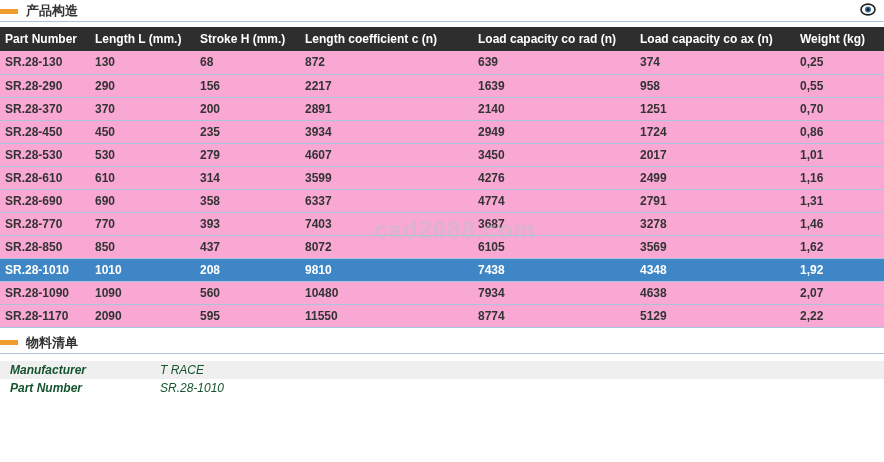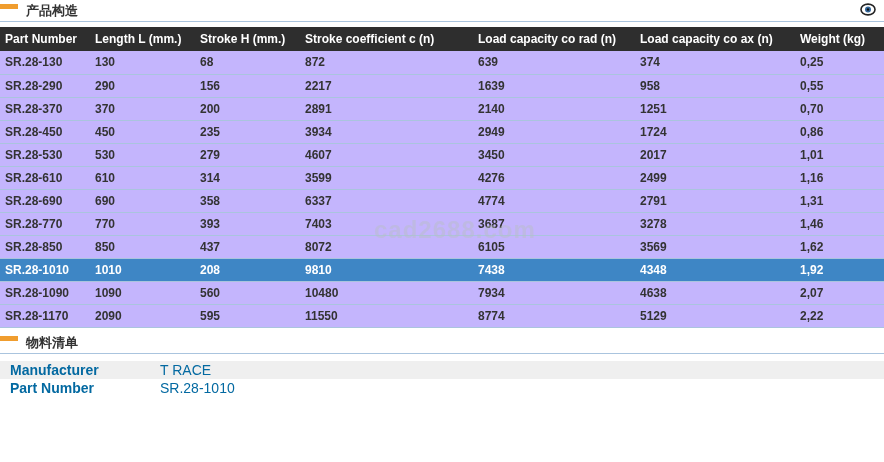--- a/index.html
+++ b/index.html
@@ -1,38 +1,38 @@
 <!DOCTYPE html>
 <html style="--header-bg: #2e2e2e; --highlight: #3e86c5; --accent-orange: #f09d2e; --row-border: #aac4de; --bom-row-bg: #efefef; --text: #333333;"><head>
 <meta charset="utf-8">
 <style>
   * { margin:0; padding:0; box-sizing:border-box; }
   html,body { width:884px; height:462px; overflow:hidden; background:#fff;
               font-family:"Liberation Sans", sans-serif; color:var(--text,#333); }
   body { position:relative; }
 
-  .section-head { display:flex; gap:8px;
+  .section-head { display:flex; align-items:center; gap:8px;
                   padding:4px 0 3px 0; border-bottom:1px solid var(--row-border,#a7c0d9); }
   .collapse-dash { width:18px; height:5px; background:var(--accent-orange,#f09d2e); display:inline-block; }
   .section-title { font-size:13px; font-weight:bold; color:#333; line-height:14px; }
 
   .eye { position:absolute; top:2px; right:8px; width:16px; height:13px; cursor:pointer; }
 
   table.parts { width:884px; border-collapse:collapse; table-layout:fixed; margin-top:5px; }
   table.parts th { background:var(--header-bg,#2e2e2e); color:#fff; font-size:12px; font-weight:bold;
                    text-align:left; height:24px; padding:0 0 0 5px; white-space:nowrap; overflow:hidden; }
   table.parts td { font-size:12px; font-weight:bold; color:#333; height:23px;
                    padding:0 0 0 5px; white-space:nowrap; overflow:hidden; }
-  table.parts tbody tr { border-bottom:1px solid var(--row-border,#aac4de); background:#c4b5fd; cursor:pointer; }
+  table.parts tbody tr { border-bottom:1px solid var(--row-border,#aac4de); background:#f9a8d4; cursor:pointer; }
   table.parts tbody tr.highlight { background:var(--highlight,#3e86c5); }
   table.parts tbody tr.highlight td { color:#fff; }
 
   .bom-section { margin-top:4px; }
   table.bom { width:884px; border-collapse:collapse; table-layout:fixed; margin-top:7px; }
-  table.bom td { font-size:14px; height:18px; padding:0 0 0 10px; color:#0369a1; }
+  table.bom td { font-size:12px; height:18px; padding:0 0 0 10px; color:#14532d;font-style:italic; }
   table.bom td.lbl { font-weight:bold; }
   table.bom tr:nth-child(odd) { background:var(--bom-row-bg,#efefef); }
 
   .watermark { position:absolute; left:374px; top:216px; font-size:24px; font-weight:bold;
                color:rgba(185,190,195,0.45); letter-spacing:1px; pointer-events:none; user-select:none; }
 </style>
 </head>
 <body>
 
 <div class="section-head">
@@ -56,21 +56,21 @@
     <col style="width:173px">
       <col style="width:162px">
       <col style="width:160px">
     <col style="width:89px">
   </colgroup>
   <thead>
     <tr>
       <th>Part Number</th>
       <th>Length L (mm.)</th>
       <th>Stroke H (mm.)</th>
-      <th>Stroke coefficient c (n)</th>
+      <th>Length coefficient c (n)</th>
       <th>Load capacity co rad (n)</th>
       <th>Load capacity co ax (n)</th>
       <th>Weight (kg)</th>
     </tr>
   </thead>
   <tbody>
       <tr>
     <td>SR.28-130</td>
     <td>130</td>
     <td>68</td>

